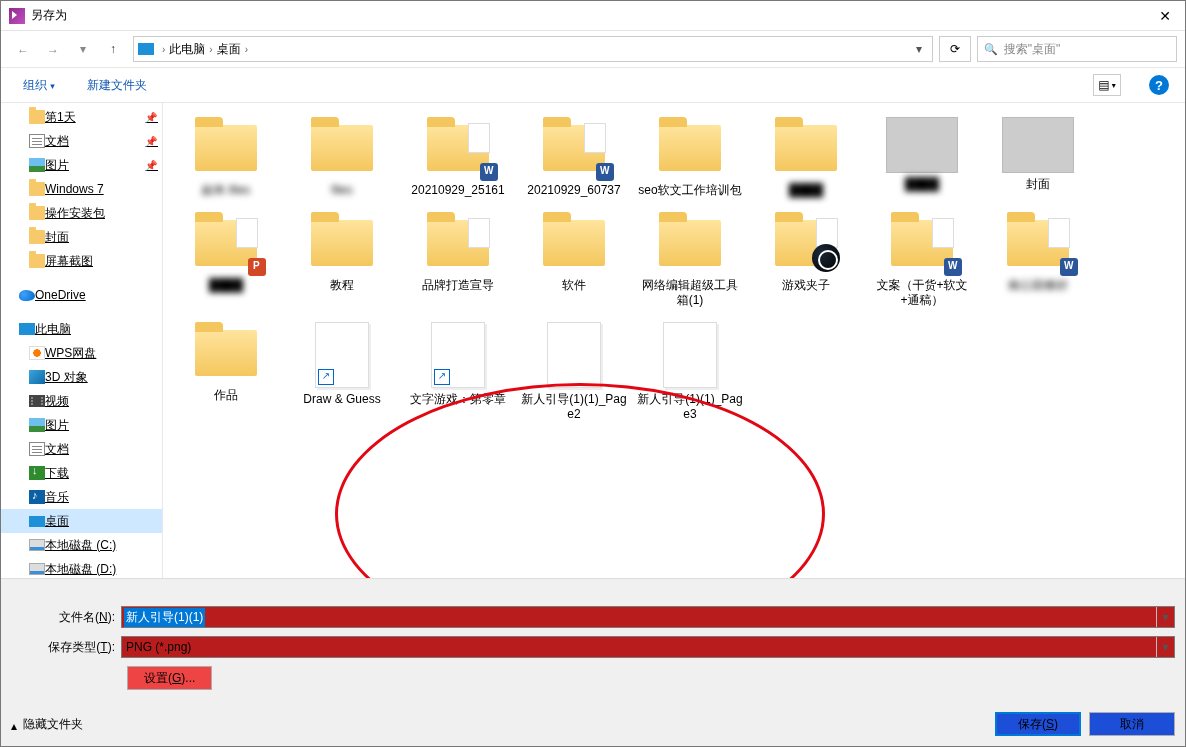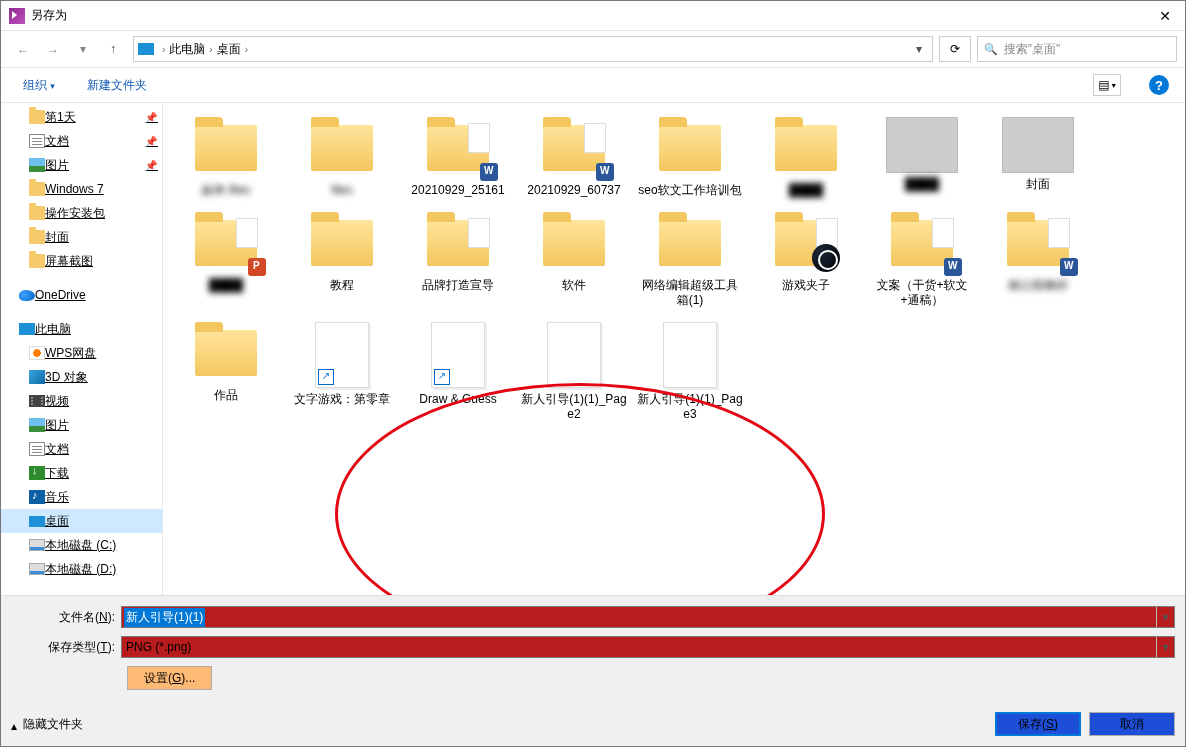--- a/index.html
+++ b/index.html
@@ -69,29 +69,29 @@
 .thumb.folder .ftab { position:absolute; right:4px; top:6px; width:22px; height:30px; background:#fff; border:1px solid #ddd; }
 .thumb.doc { background:#fff; border:1px solid #ddd; width:54px; height:66px; box-shadow:2px 2px 0 #eee; position:relative;}
 .thumb.img { width:72px; height:56px; background:#ccc; border:1px solid #bbb; }
 .thumb.shortcut::after{ content:'↗'; position:absolute; left:2px; bottom:2px; width:14px; height:14px; background:#fff; border:1px solid #0066cc; color:#0066cc; font-size:10px; text-align:center; line-height:12px;}
 .label { text-align:center; line-height:1.25; word-break:break-all; max-width:108px; }
 .blur { filter: blur(3px); }
 
 .annot { position:absolute; left:172px; top:280px; width:490px; height:262px; border:3px solid #e30613; border-radius:50%; pointer-events:none; }
 
 
-.bottom { border-top:1px solid #ddd; background:#f0f0f0; padding:10px 10px 0 10px; }
+.bottom { border-top:1px solid #ddd; background:#f0f0f0; padding:27px 10px 0 10px; }
 .formrow { display:flex; align-items:center; margin-bottom:8px; }
 .formrow label { width:110px; text-align:right; padding-right:6px; }
 .formrow label u { text-decoration:underline; }
 .combo { flex:1; height:22px; border:1px solid #7a7a7a; background:#b91c1c; display:flex; align-items:center; position:relative; }
 .combo .sel { background:#0078d7; color:#fff; padding:1px 2px; }
 .combo .dd { width:18px; text-align:center; border-left:1px solid #bbb; color:#555; cursor:pointer; align-self:stretch; display:flex; align-items:center; justify-content:center;}
 .settings-row { display:flex; padding-left:116px; margin-bottom:12px; }
-.settings-row button { height:24px; padding:0 16px; border:1px solid #adadad; background:#fdba74; cursor:pointer; }
+.settings-row button { height:24px; padding:0 16px; border:1px solid #adadad; background:#ef4444; cursor:pointer; }
 
 .footer { height:44px; display:flex; align-items:center; padding:0 10px; background:#f0f0f0; }
 .footer .hidef { display:flex; align-items:flex-end; gap:6px; cursor:pointer; }
 .footer .btns { margin-left:auto; display:flex; gap:8px; }
 .footer button { width:86px; height:24px; border:1px solid #adadad; background:#1d4ed8; cursor:pointer; }
 .footer button.primary { border:2px solid #0078d7; }
 
 .arrow-left::before{content:'←';}
 .arrow-right::before{content:'→';}
 .chev-down::before{content:'▾';}
@@ -345,25 +345,25 @@
           <div class="label blur">南公园修好</div>
         </div>
         <div class="item">
           <div class="thumb folder" style="position: relative;">
             <div class="fbody"></div>
           </div>
           <div class="label">作品</div>
         </div>
         <div class="item">
           <div class="thumb doc shortcut" style="position: relative;"></div>
+          <div class="label">Draw &amp; Guess</div>
+        </div>
+        <div class="item">
+          <div class="thumb doc shortcut" style="position: relative;"></div>
           <div class="label">文字游戏：第零章</div>
-        </div>
-        <div class="item">
-          <div class="thumb doc shortcut" style="position: relative;"></div>
-          <div class="label">Draw &amp; Guess</div>
         </div>
         <div class="item">
           <div class="thumb doc" style="position: relative;"></div>
           <div class="label">新人引导(1)(1)_Page2</div>
         </div>
         <div class="item">
           <div class="thumb doc" style="position: relative;"></div>
           <div class="label">新人引导(1)(1)_Page3</div>
         </div>
       </div>

